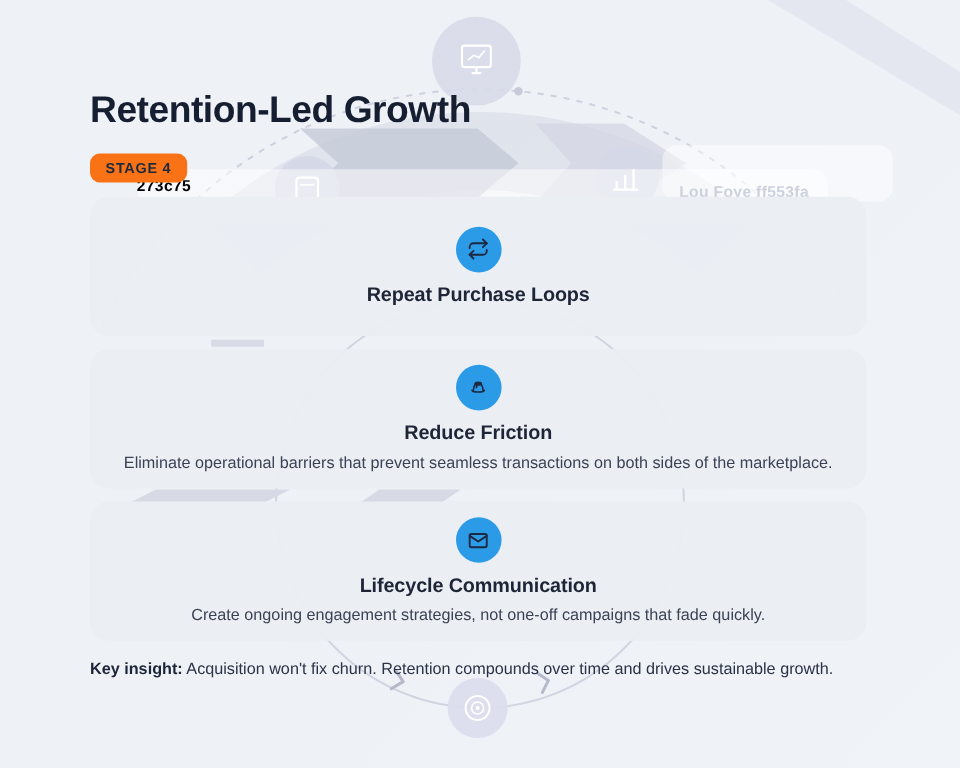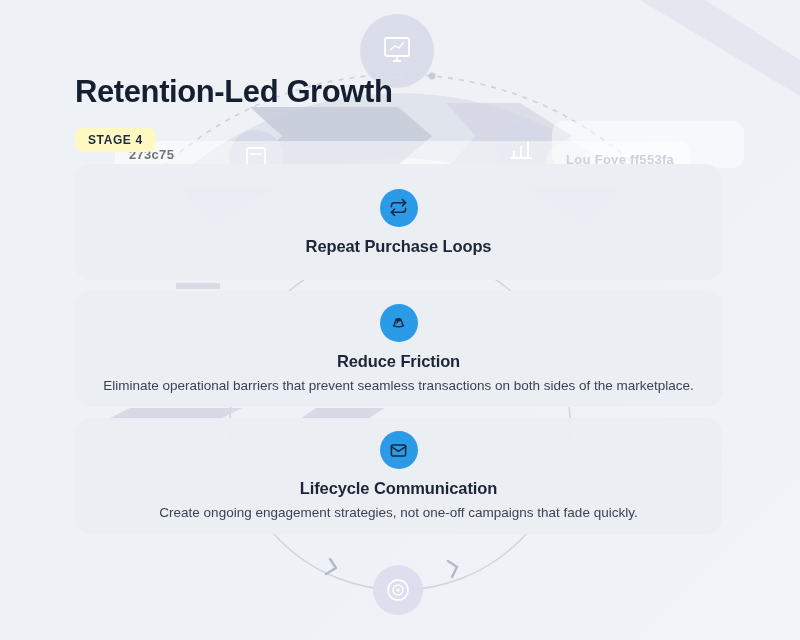--- a/index.html
+++ b/index.html
@@ -7,31 +7,31 @@
     width:800px;height:640px;position:relative;overflow:hidden;
     background:linear-gradient(135deg,#eef1f6 0%,#eef2f7 55%,#f0f3f8 100%);
     font-family:"Liberation Sans","DejaVu Sans",sans-serif;
     -webkit-font-smoothing:antialiased;
   }
   .wm-svg{position:absolute;left:0;top:0;width:800px;height:640px;}
   .wm-box{position:absolute;background:rgba(255,255,255,0.5);border-radius:12px;}
   .wm-boxA{left:115px;top:141px;width:575px;height:46px;}
   .wm-boxB{left:552px;top:121px;width:192px;height:47px;background:rgba(255,255,255,0.45);}
   .wm-code{position:absolute;font-size:13px;font-weight:700;letter-spacing:.3px;}
-  .wm-codeA{left:129px;top:147px;color:#737373;}
+  .wm-codeA{left:114px;top:147px;color:#000000;}
   .wm-codeB{left:566px;top:152px;color:#ccd1dd;}
 
   .content{position:absolute;left:0;top:0;width:800px;height:640px;}
   .page-title{
     position:absolute;left:75px;top:74px;margin:0;
     font-size:31px;font-weight:800;letter-spacing:-.4px;color:#161f31;text-align:center;
   }
   .stage-badge{
     position:absolute;left:75px;top:128px;
-    background:#fef9c3;color:#1c2a3f;
+    background:#f97316;color:#1c2a3f;
     font-size:12px;font-weight:700;letter-spacing:.6px;
     padding:5px 13px;border-radius:8px;line-height:14px;
   }
   .cards{
     position:absolute;left:75px;top:164px;width:647px;
     display:flex;flex-direction:column;gap:11px;
   }
   .card{
     background:rgba(234,238,244,0.96);
     border-radius:16px;
@@ -158,13 +158,14 @@
           <rect x="3" y="5" width="18" height="14" rx="2"></rect>
             <path d="m3 7 9 6 9-6"></path>
         </svg>
       </div>
       <h2 class="card-title">Lifecycle Communication</h2>
       <p class="card-desc">Create ongoing engagement strategies, not one-off campaigns that fade quickly.</p>
     </div>
 
   </div>
 
+  <div class="key-insight"><b>Key insight:</b><span> Acquisition won't fix churn. Retention compounds over time and drives sustainable growth.</span></div>
 </div>
 
 </body></html>

